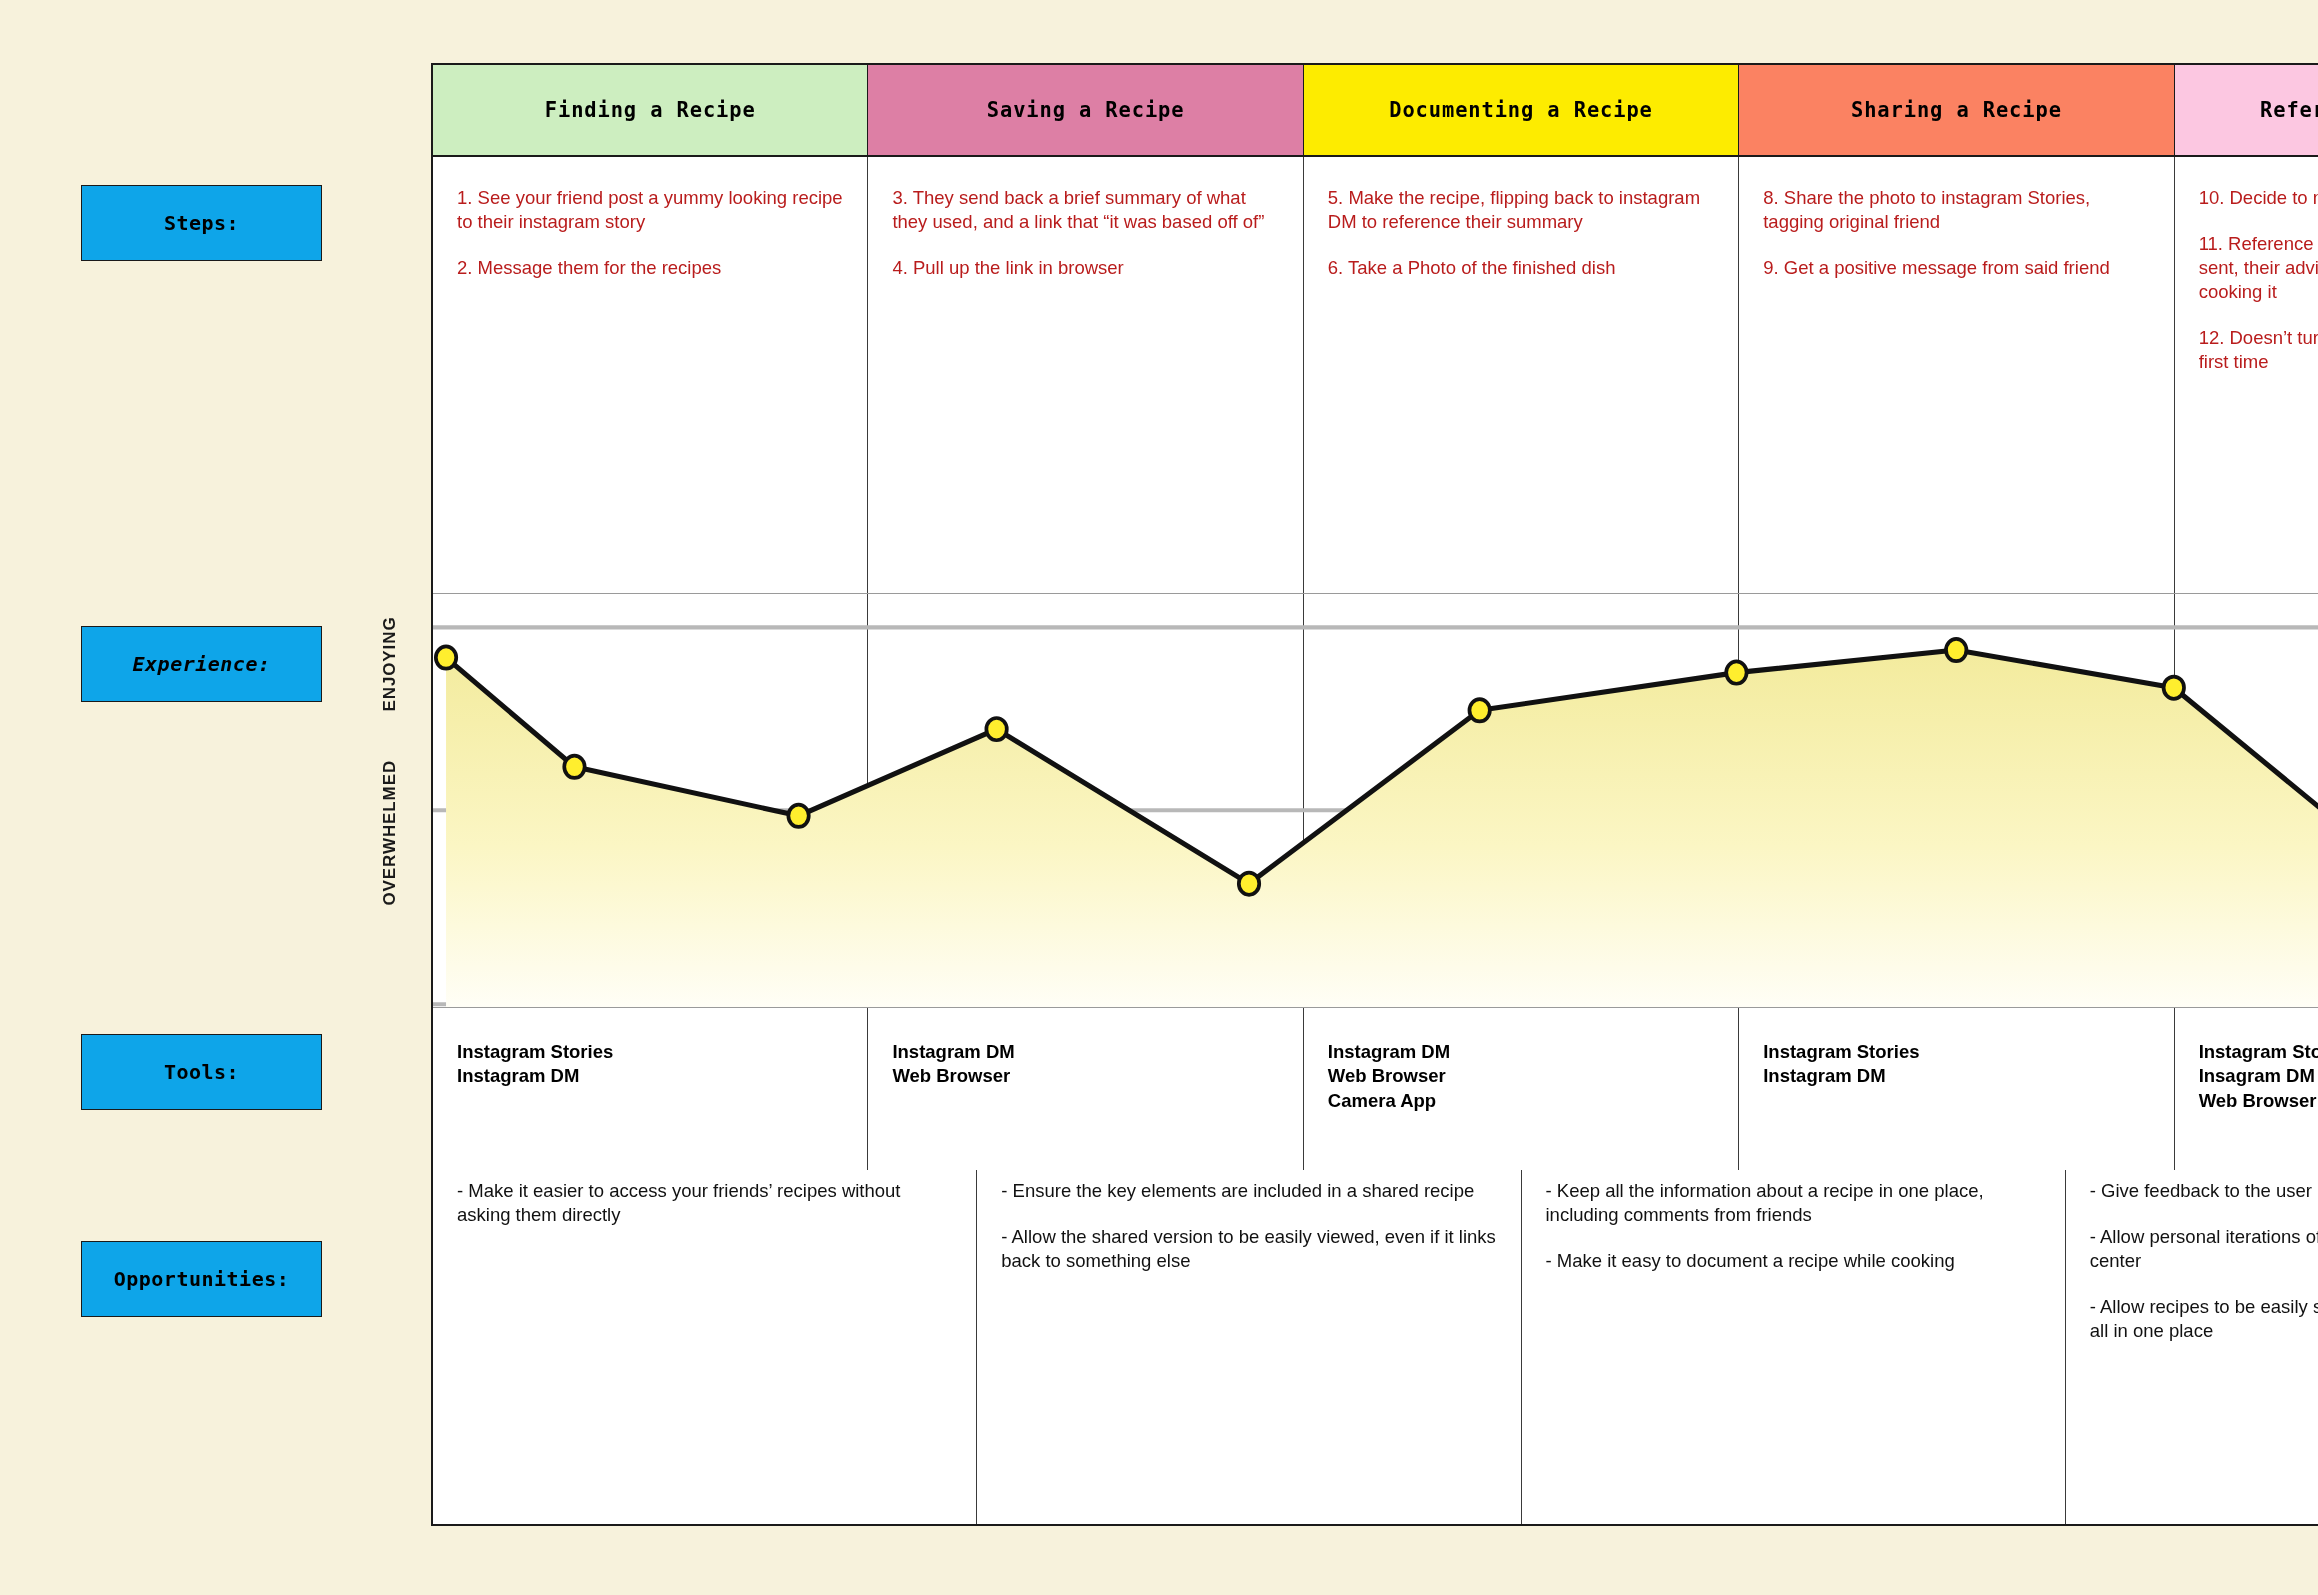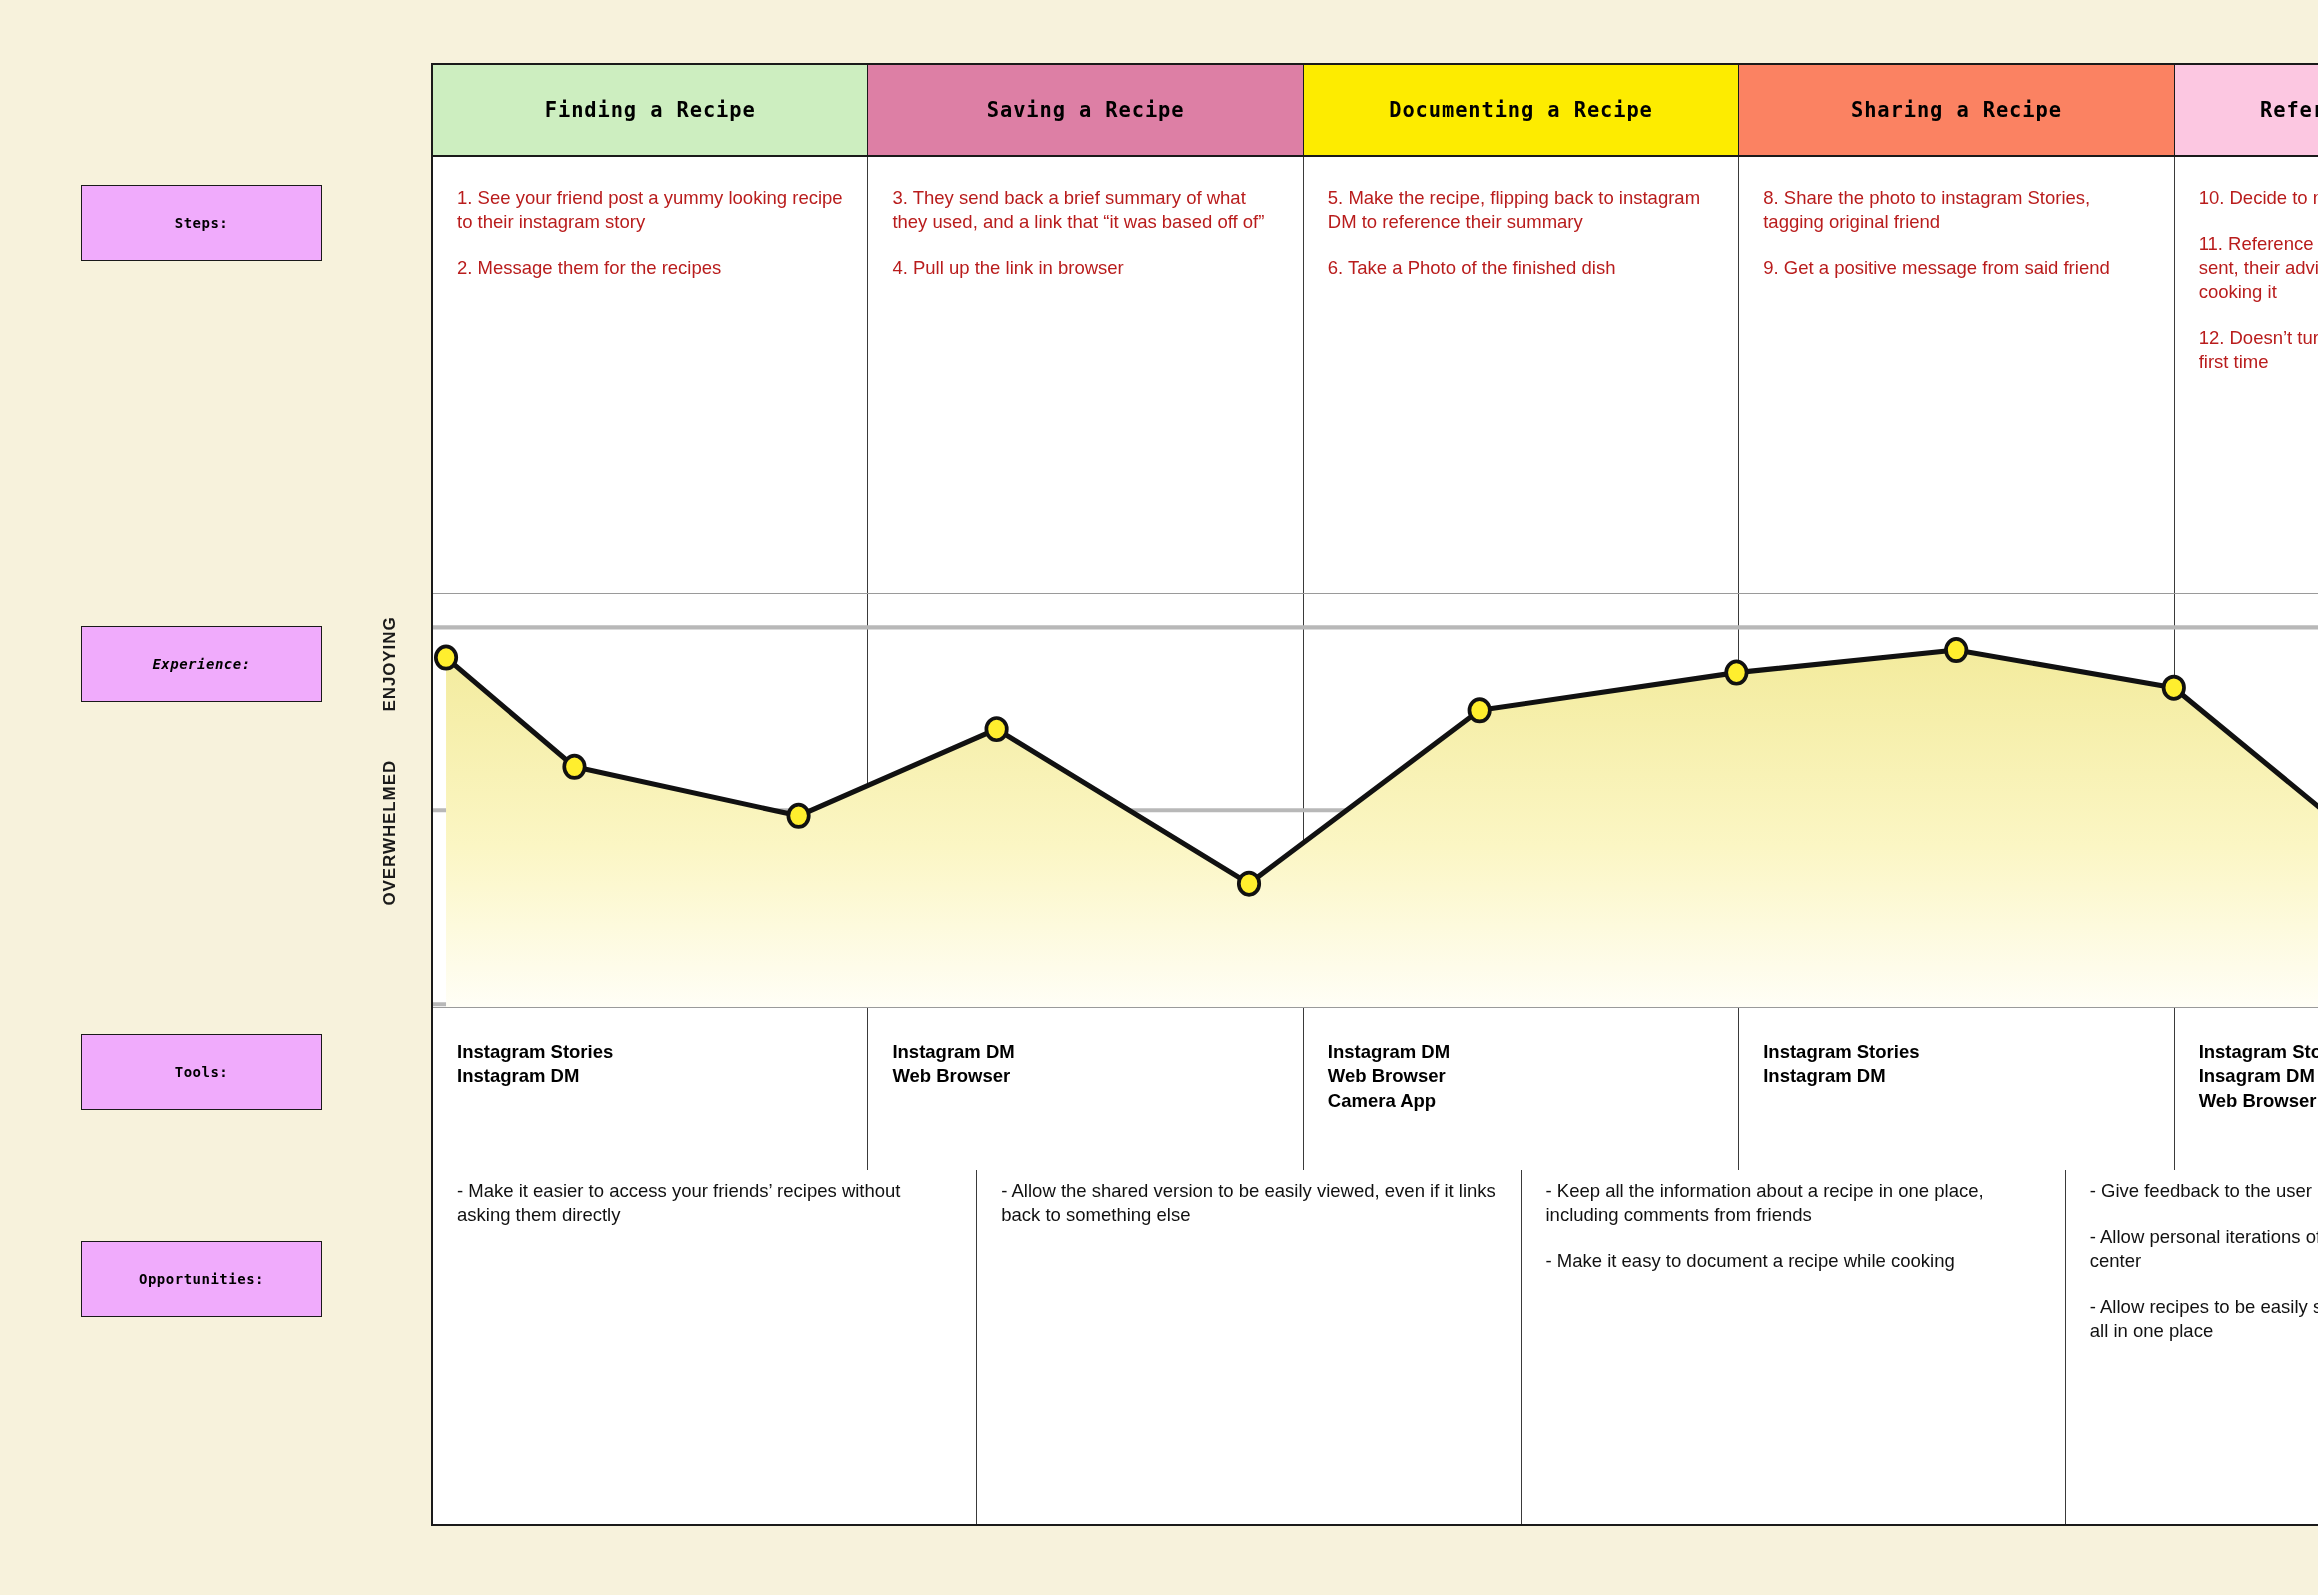--- a/index.html
+++ b/index.html
@@ -6,24 +6,24 @@
   body{
     width:2671px;height:1596px;
     background:#f7f2dc;
     font-family:"Liberation Sans", sans-serif;
     position:relative;
     overflow:hidden;
   }
   .sidebar{position:absolute;left:0;top:0;width:431px;height:1596px;}
   .side-label{
     position:absolute;left:81px;width:239px;height:74px;
-    background:#f0abfc;border:1.9px solid #1a1a1a;
+    background:#0ea5e9;border:1.9px solid #1a1a1a;
     display:flex;align-items:center;justify-content:center;
     font-family:"DejaVu Sans Mono", monospace;
-    font-weight:bold;font-size:14px;color:#000;letter-spacing:0.5px;
+    font-weight:bold;font-size:20px;color:#000;letter-spacing:0.5px;
   }
   #lbl-steps{top:185px;}
   #lbl-exp{top:626px;font-style:italic;}
   #lbl-tools{top:1034px;}
   #lbl-opps{top:1241px;}
 
   .axis-labels{position:absolute;left:371px;top:617px;width:42px;height:413px;}
   .axis-txt{
     position:absolute;left:-37px;width:111px;text-align:center;
     transform:rotate(-90deg);transform-origin:center center;
@@ -200,20 +200,21 @@
       <div class="tool-line">Insagram DM</div>
       <div class="tool-line">Web Browser</div>
     </div>
   </div>
 
   <div class="opps-row">
     <div class="ocell">
       <p class="opp-p">- Make it easier to access your friends’ recipes without asking them directly</p>
     </div>
     <div class="ocell">
+      <p class="opp-p">- Ensure the key elements are included in a shared recipe</p>
       <p class="opp-p">- Allow the shared version to be easily viewed, even if it links back to something else</p>
     </div>
     <div class="ocell">
       <p class="opp-p">- Keep all the information about a recipe in one place, including comments from friends</p>
       <p class="opp-p">- Make it easy to document a recipe while cooking</p>
     </div>
     <div class="ocell">
       <p class="opp-p">- Give feedback to the user if a recipe has been “made”</p>
       <p class="opp-p">- Allow personal iterations of the recipe to be front and center</p>
       <p class="opp-p">- Allow recipes to be easily searchable, filterable and viewed all in one place</p>

